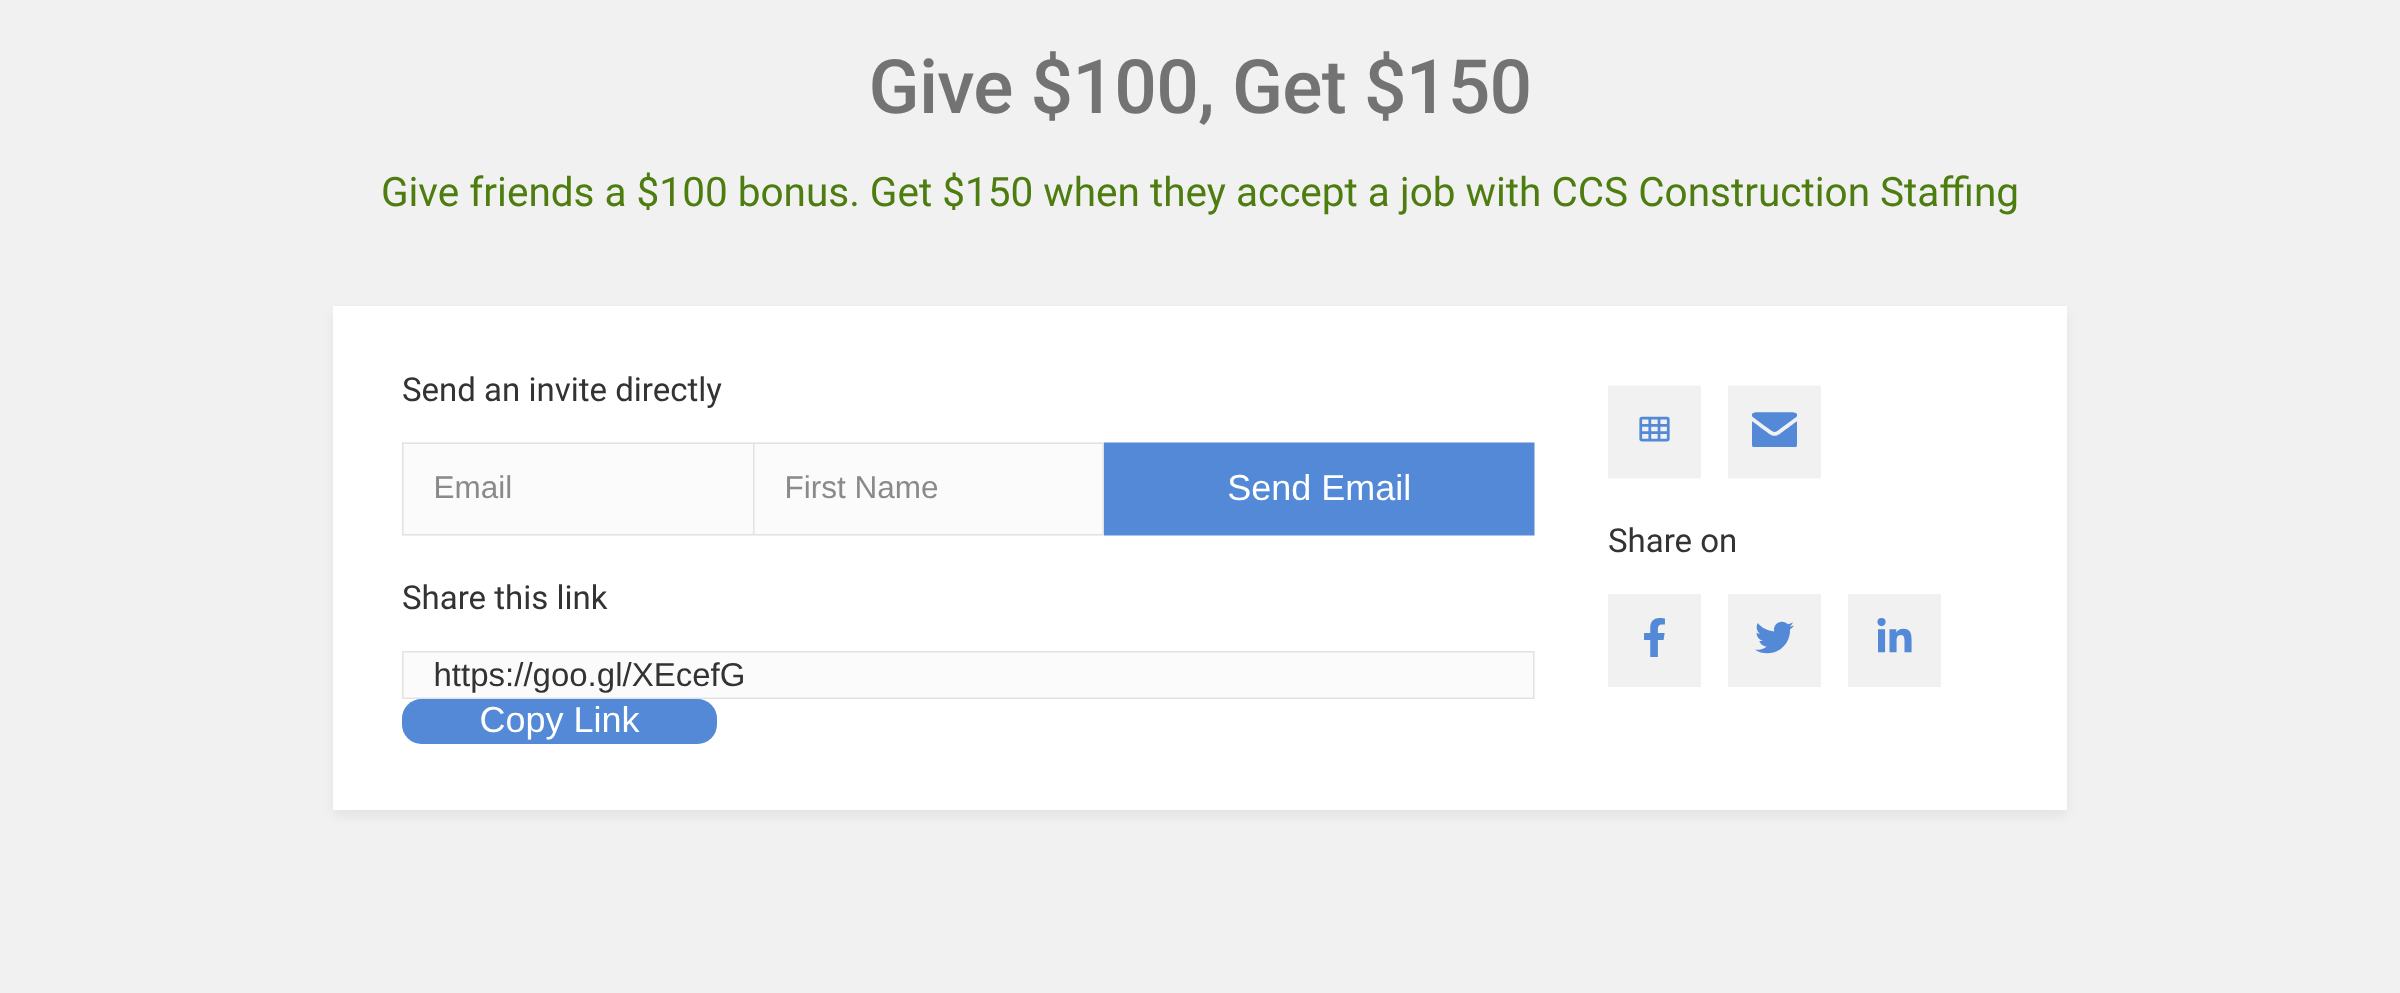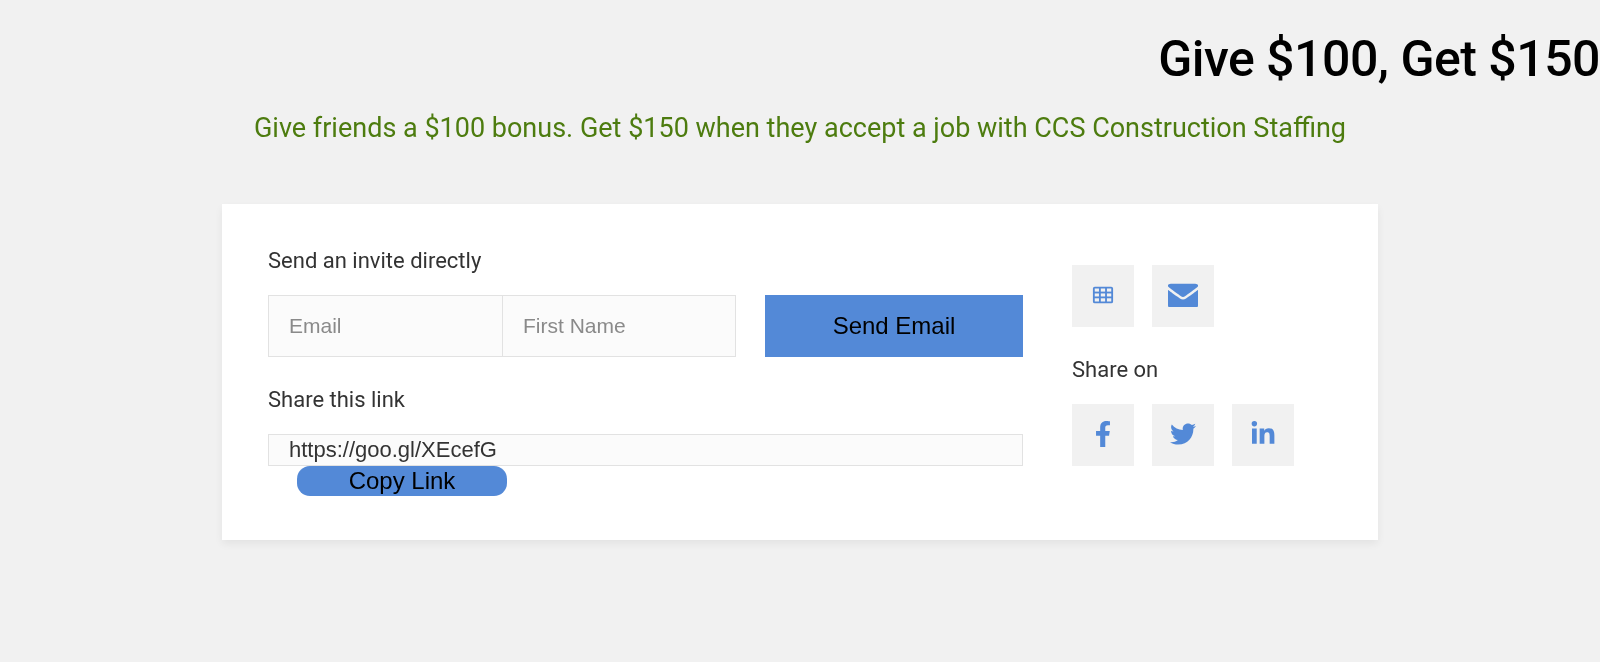--- a/index.html
+++ b/index.html
@@ -10,42 +10,41 @@
       height: 662px;
       overflow: hidden;
     }
     .page {
       padding-top: 30px;
       text-align: center;
     }
     .heading {
       font-size: 50px;
       font-weight: 500;
-      color: #000000;
+      color: #737373;
       letter-spacing: -0.5px;
       margin-bottom: 24px;
-      text-align: right;
     }
     .subheading {
       font-size: 27px;
       font-weight: 400;
       color: #4d7c0f;
       margin-bottom: 60px;
     }
     .card {
       width: 1156px;
       margin: 0 auto;
       background: #fff;
       box-shadow: 0 4px 8px rgba(0,0,0,0.06);
       text-align: left;
       padding: 44px 46px 44px 46px;
     }
     .card-row {
       display: flex;
-      align-items: flex-end;
+      align-items: center;
       gap: 49px;
     }
     .left-col { flex: 1; }
     .right-col { width: 260px; }
     .section-label {
       font-size: 22px;
       color: #333;
       font-weight: 400;
       margin-bottom: 22px;
     }
@@ -63,30 +62,29 @@
       color: #333;
       padding: 12px 20px;
       outline: none;
     }
     .text-input::placeholder { color: #8a8a8a; }
     .email-input { width: 234px; border-right: none; }
     .firstname-input { width: 234px; }
     .btn-primary {
       height: 62px;
       background: #5389d7;
-      color: #000000;
+      color: #ffffff;
       font-size: 24px;
       font-weight: 400;
       border: none;
       cursor: pointer;
       flex: 1;
       display: flex;
       align-items: center;
       justify-content: center;
-      margin-left: 29px;
     }
     .link-group {
       display: flex;
       width: 100%;
       height: 62px;
       flex-direction: column;
     }
     .link-input {
       flex: 1;
       height: 62px;

